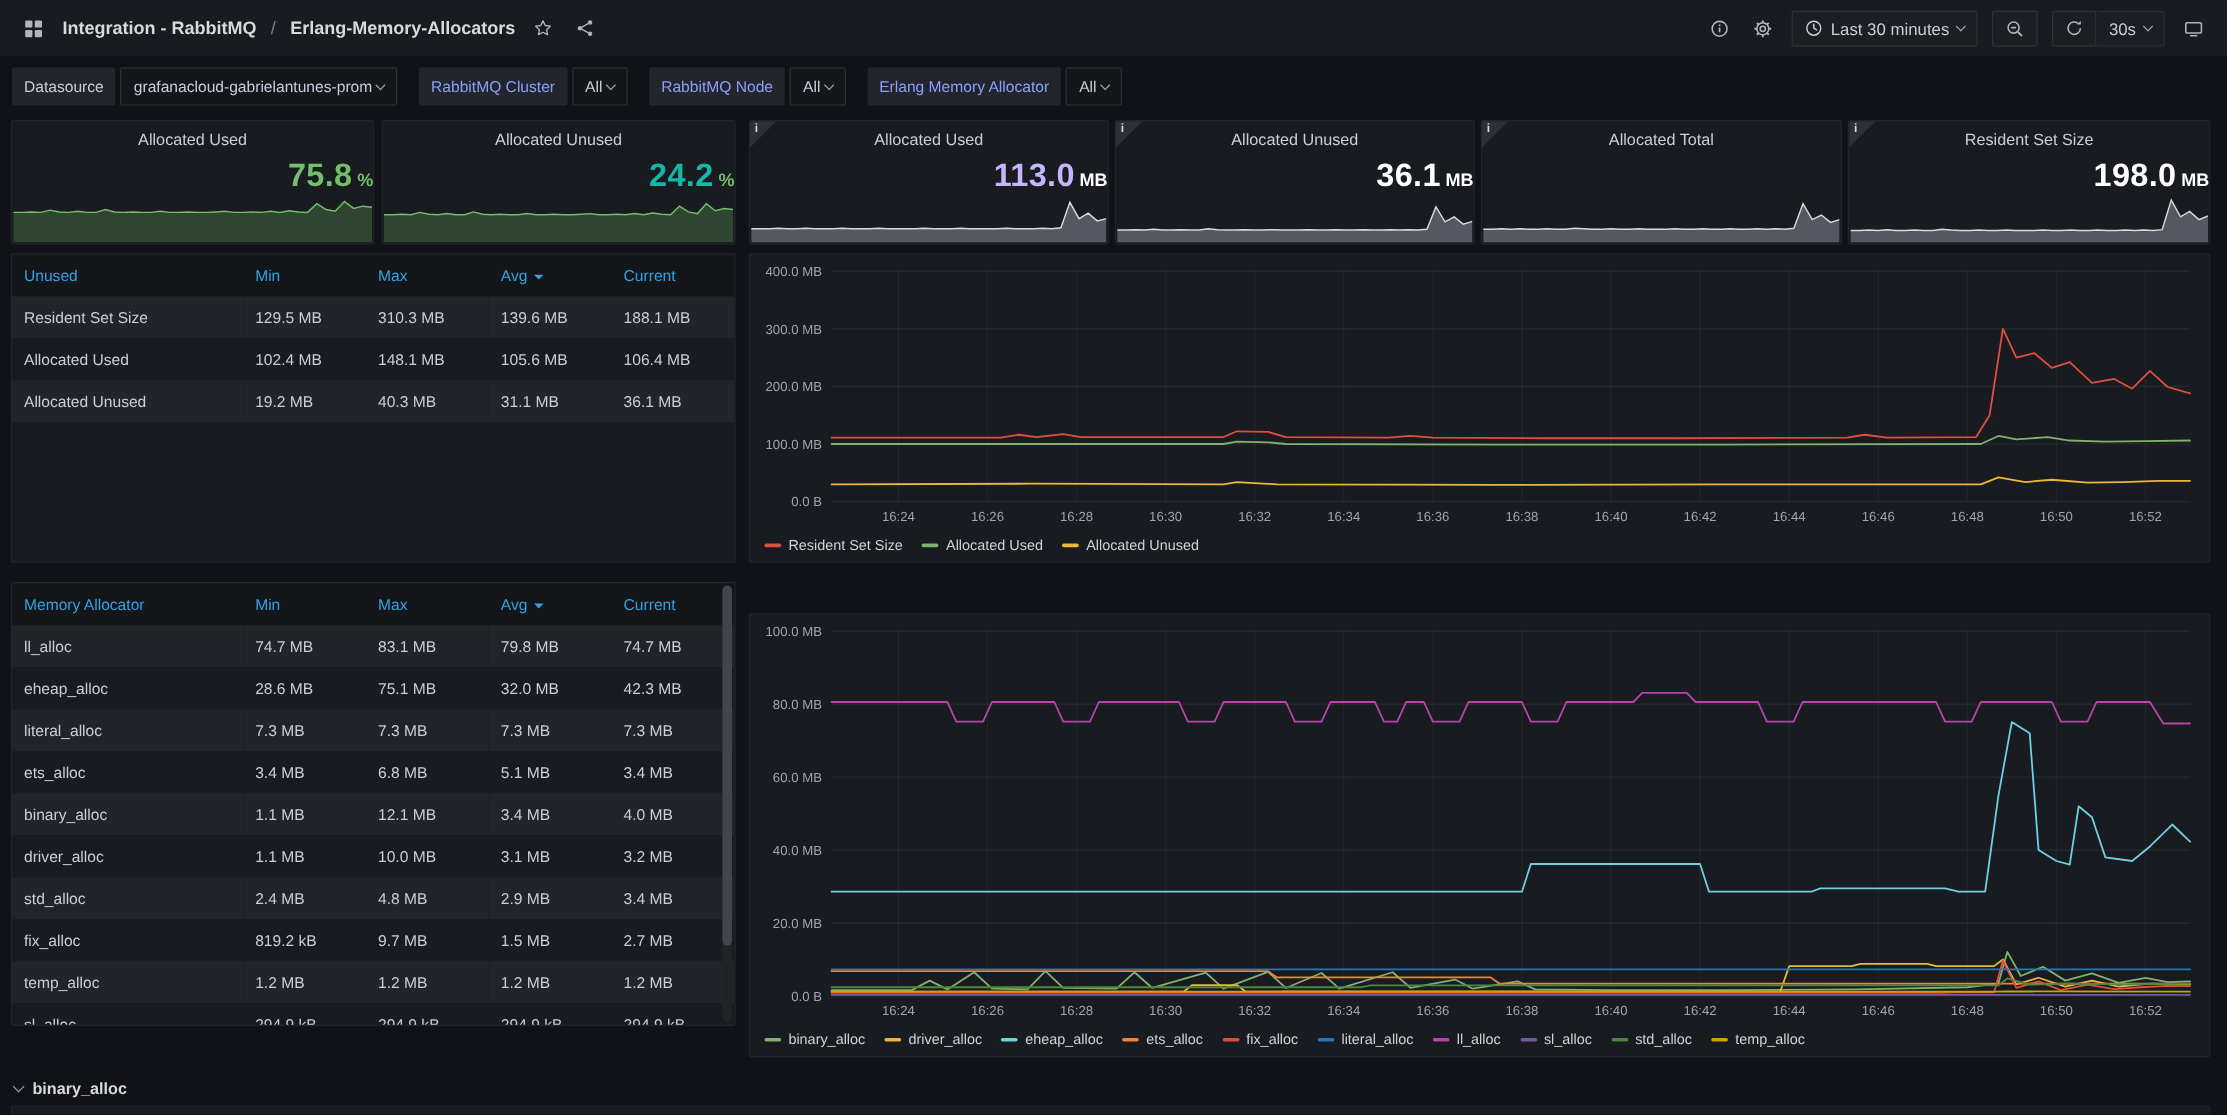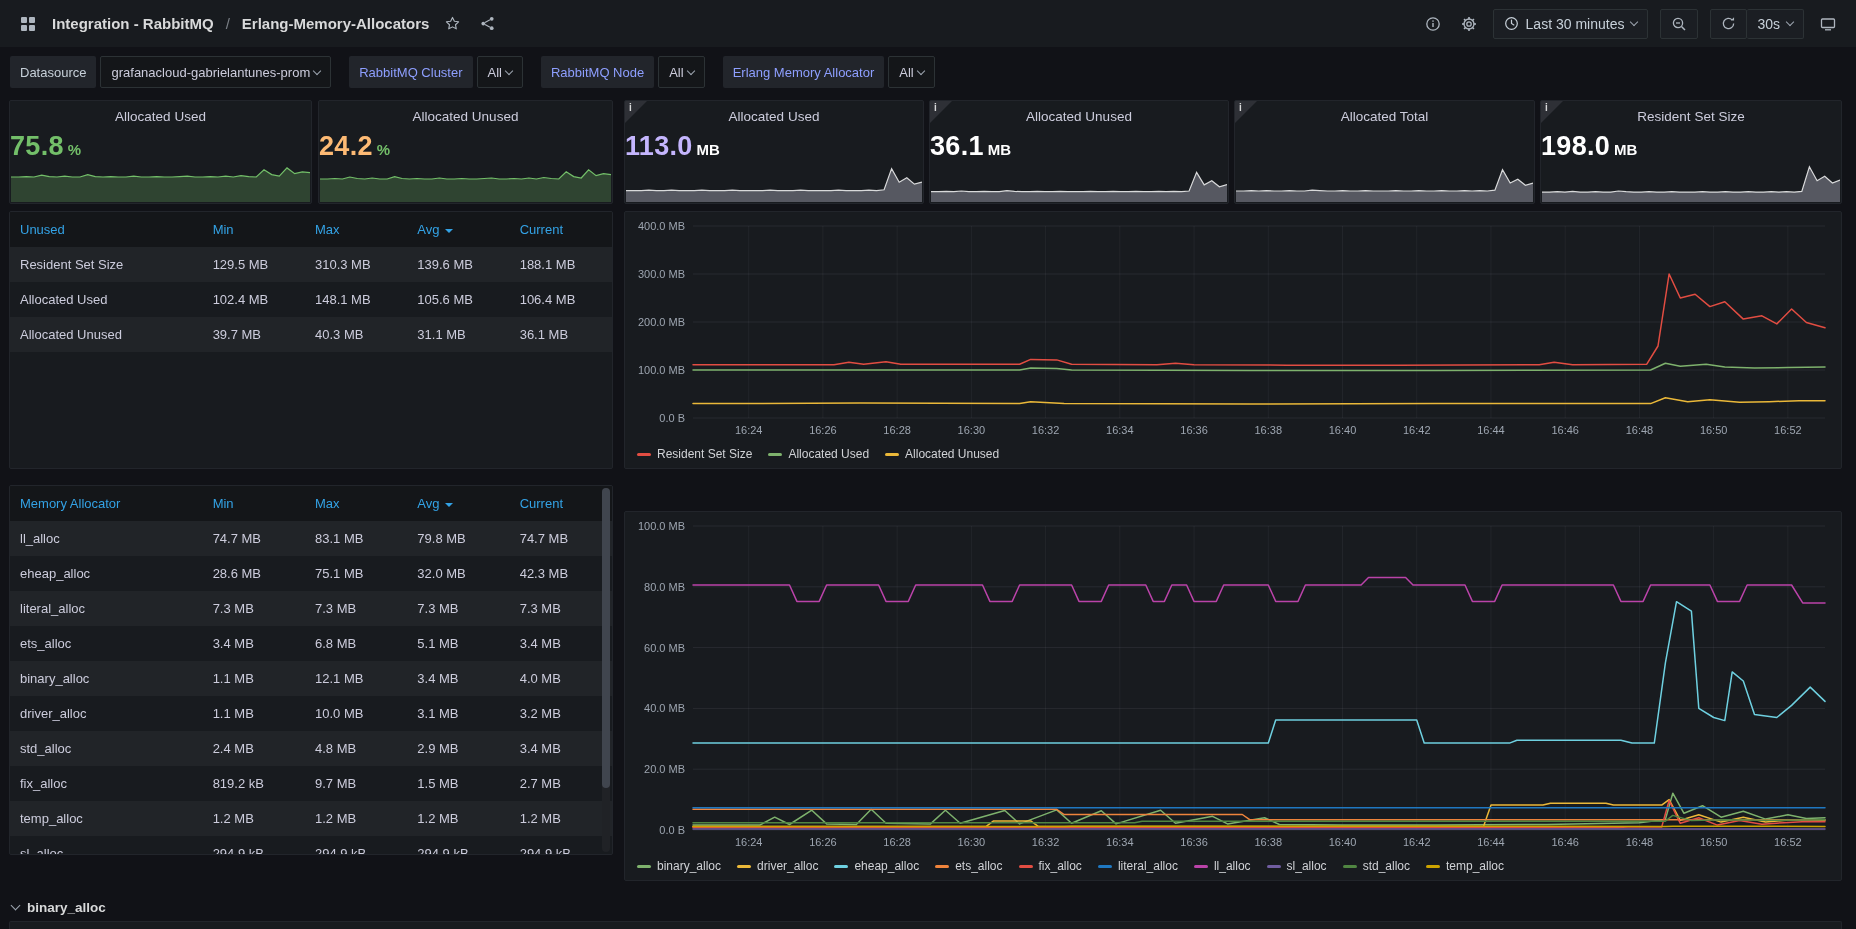--- a/index.html
+++ b/index.html
@@ -44,21 +44,21 @@
   #stat4 { left:1234px; top:100px; width:301px; height:104px; }
   #stat5 { left:1540px; top:100px; width:302px; height:104px; }
 
   #tbl1-panel  { left:9px;   top:211px; width:604px;  height:258px; }
   #chart1-panel{ left:624px; top:211px; width:1218px; height:258px; }
   #tbl2-panel  { left:9px;   top:485px; width:604px;  height:370px; }
   #chart2-panel{ left:624px; top:511px; width:1218px; height:370px; }
 
   .stat-title { position:absolute; top:8px; left:0; right:0; text-align:center; font-size:13.5px;
                 color:#ccccdc; font-weight:500; }
-  .stat-value-row { position:absolute; top:30px; left:0; right:0; text-align:left; }
+  .stat-value-row { position:absolute; top:30px; left:0; right:0; text-align:right; }
   .stat-value { font-size:27px; font-weight:600; letter-spacing:.3px; }
   .stat-unit  { font-size:15px; font-weight:600; margin-left:4px; }
   .stat-spark { position:absolute; left:1px; right:1px; bottom:1px; }
   .stat-spark.tall  { height:48px; }
   .stat-spark.short { height:38px; }
 
   .info-corner { position:absolute; top:0; left:0; width:0; height:0;
                  border-top:22px solid rgba(204,204,220,0.12); border-right:22px solid transparent; z-index:3; }
   .info-corner span { position:absolute; top:-21px; left:4px; font-size:10px; font-weight:700; color:#d8d9da; }
 
@@ -223,21 +223,21 @@
     <div class="stat-title">Allocated Used</div>
     <div class="stat-value-row"><span class="stat-value" style="color: rgb(115, 191, 105);">75.8</span><span class="stat-unit" style="color: rgb(115, 191, 105);">%</span></div>
     <div class="stat-spark tall"><svg width="299" height="48">
           <path d="M0 48 L0.0 23.0 L7.7 23.0 L15.3 22.6 L23.0 23.0 L30.7 21.1 L38.3 22.6 L46.0 23.0 L53.7 22.1 L61.3 23.0 L69.0 23.0 L76.7 20.6 L84.3 22.6 L92.0 23.0 L99.7 22.6 L107.3 23.0 L115.0 23.0 L122.7 22.1 L130.3 23.0 L138.0 23.0 L145.7 22.6 L153.3 23.0 L161.0 23.0 L168.7 22.6 L176.3 22.1 L184.0 23.0 L191.7 23.0 L199.3 22.6 L207.0 23.0 L214.7 22.1 L222.3 23.0 L230.0 21.6 L237.7 22.6 L245.3 23.0 L253.0 15.8 L260.7 20.6 L268.3 22.1 L276.0 13.9 L283.7 19.7 L291.3 17.8 L299.0 18.7 L299 48 Z" fill="rgba(115,191,105,0.25)"></path>
           <path d="M0.0 23.0 L7.7 23.0 L15.3 22.6 L23.0 23.0 L30.7 21.1 L38.3 22.6 L46.0 23.0 L53.7 22.1 L61.3 23.0 L69.0 23.0 L76.7 20.6 L84.3 22.6 L92.0 23.0 L99.7 22.6 L107.3 23.0 L115.0 23.0 L122.7 22.1 L130.3 23.0 L138.0 23.0 L145.7 22.6 L153.3 23.0 L161.0 23.0 L168.7 22.6 L176.3 22.1 L184.0 23.0 L191.7 23.0 L199.3 22.6 L207.0 23.0 L214.7 22.1 L222.3 23.0 L230.0 21.6 L237.7 22.6 L245.3 23.0 L253.0 15.8 L260.7 20.6 L268.3 22.1 L276.0 13.9 L283.7 19.7 L291.3 17.8 L299.0 18.7" fill="none" stroke="#73BF69" stroke-width="1.2"></path>
         </svg></div>
   </div>
   <div class="panel" id="stat1">
 
     <div class="stat-title">Allocated Unused</div>
-    <div class="stat-value-row"><span class="stat-value" style="color: #fdba74;">24.2</span><span class="stat-unit" style="color: rgb(115, 191, 105);">%</span></div>
+    <div class="stat-value-row"><span class="stat-value" style="color: #14b8a6;">24.2</span><span class="stat-unit" style="color: rgb(115, 191, 105);">%</span></div>
     <div class="stat-spark tall"><svg width="291" height="48">
           <path d="M0 48 L0.0 25.0 L7.5 25.0 L14.9 24.5 L22.4 25.0 L29.8 23.0 L37.3 24.5 L44.8 25.0 L52.2 24.0 L59.7 25.0 L67.2 25.0 L74.6 22.6 L82.1 24.5 L89.5 25.0 L97.0 24.5 L104.5 25.0 L111.9 25.0 L119.4 24.0 L126.8 25.0 L134.3 25.0 L141.8 24.5 L149.2 25.0 L156.7 25.0 L164.2 24.5 L171.6 24.0 L179.1 25.0 L186.5 25.0 L194.0 24.5 L201.5 25.0 L208.9 24.0 L216.4 25.0 L223.8 23.5 L231.3 24.5 L238.8 25.0 L246.2 17.8 L253.7 22.6 L261.2 24.0 L268.6 15.8 L276.1 21.6 L283.5 19.7 L291.0 20.6 L291 48 Z" fill="rgba(115,191,105,0.25)"></path>
           <path d="M0.0 25.0 L7.5 25.0 L14.9 24.5 L22.4 25.0 L29.8 23.0 L37.3 24.5 L44.8 25.0 L52.2 24.0 L59.7 25.0 L67.2 25.0 L74.6 22.6 L82.1 24.5 L89.5 25.0 L97.0 24.5 L104.5 25.0 L111.9 25.0 L119.4 24.0 L126.8 25.0 L134.3 25.0 L141.8 24.5 L149.2 25.0 L156.7 25.0 L164.2 24.5 L171.6 24.0 L179.1 25.0 L186.5 25.0 L194.0 24.5 L201.5 25.0 L208.9 24.0 L216.4 25.0 L223.8 23.5 L231.3 24.5 L238.8 25.0 L246.2 17.8 L253.7 22.6 L261.2 24.0 L268.6 15.8 L276.1 21.6 L283.5 19.7 L291.0 20.6" fill="none" stroke="#73BF69" stroke-width="1.2"></path>
         </svg></div>
   </div>
   <div class="panel" id="stat2">
     <div class="info-corner">
         <span>i</span>
       </div>
     <div class="stat-title">Allocated Used</div>
@@ -301,21 +301,21 @@
           </tr>
           <tr>
             <td>Allocated Used</td>
             <td>102.4 MB</td>
             <td>148.1 MB</td>
             <td>105.6 MB</td>
             <td>106.4 MB</td>
           </tr>
           <tr>
             <td>Allocated Unused</td>
-            <td>39.7 MB</td>
+            <td>19.2 MB</td>
             <td>40.3 MB</td>
             <td>31.1 MB</td>
             <td>36.1 MB</td>
           </tr>
         </tbody>
     </table>
   </div>
 
   <div class="panel" id="chart1-panel">
     <div class="plot"><svg width="1200" height="220">

